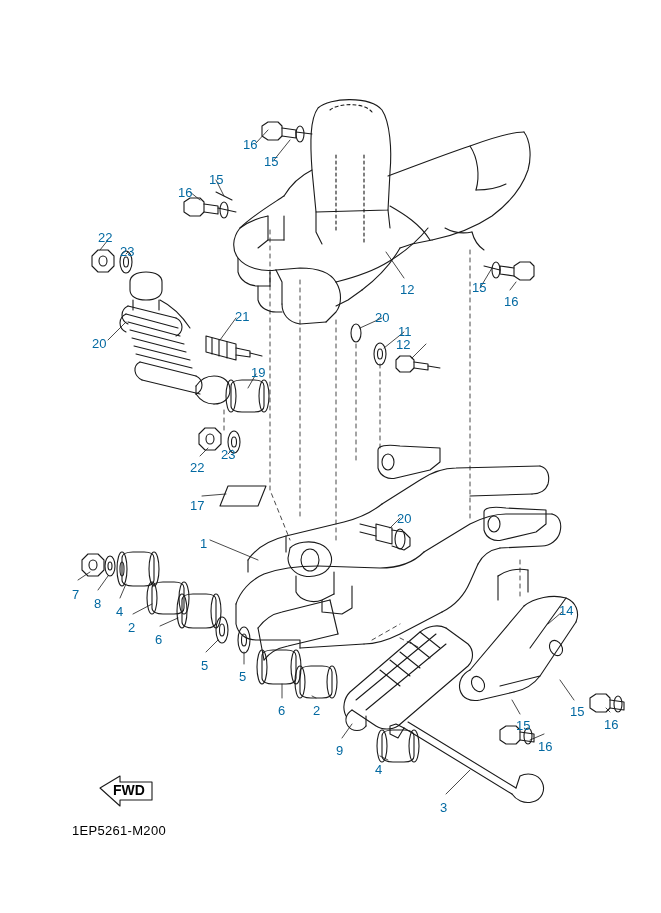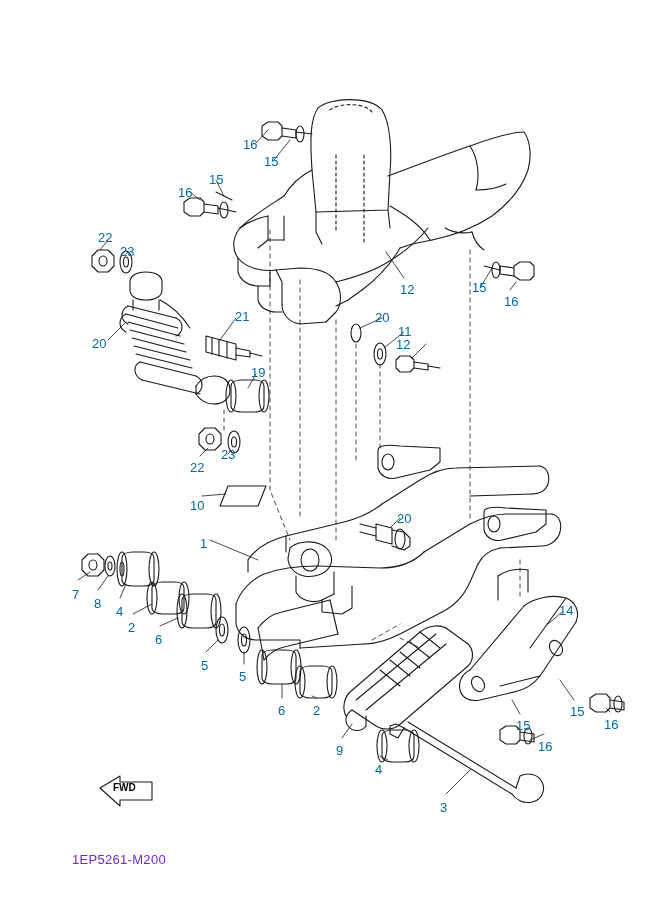--- a/index.html
+++ b/index.html
@@ -28,32 +28,32 @@
     position: absolute;
     font-family: "Liberation Sans", sans-serif;
     font-size: 13px;
     color: #0369a1;
     white-space: nowrap;
     line-height: 1;
   }
   #part-number {
     position: absolute;
     left: 72px;
-    top: 852px;
+    top: 823px;
     font-family: "Liberation Sans", sans-serif;
     font-size: 13px;
     letter-spacing: 0.3px;
-    color: #6d28d9;
+    color: #000000;
   }
   #fwd-label {
     position: absolute;
     left: 113px;
     top: 782px;
     font-family: "Liberation Sans", sans-serif;
-    font-size: 10px;
+    font-size: 14px;
     font-weight: bold;
     color: #000000;
   }
 </style>
 </head>
 <body>
 
 <div id="page">
 
   <svg id="diagram-svg" viewBox="0 0 661 913" xmlns="http://www.w3.org/2000/svg">
@@ -327,21 +327,21 @@
       <div class="callout" style="left: 235px; top: 310px;">21</div>
       <div class="callout" style="left: 251px; top: 366px; text-align: right;">19</div>
       <div class="callout" style="left: 400px; top: 283px;">12</div>
       <div class="callout" style="left: 472px; top: 281px;">15</div>
       <div class="callout" style="left: 504px; top: 295px;">16</div>
       <div class="callout" style="left: 375px; top: 311px;">20</div>
       <div class="callout" style="left: 398px; top: 325px;">11</div>
       <div class="callout" style="left: 396px; top: 338px;">12</div>
       <div class="callout" style="left: 190px; top: 461px;">22</div>
       <div class="callout" style="left: 221px; top: 448px;">23</div>
-      <div class="callout" style="left: 190px; top: 499px;">10</div>
+      <div class="callout" style="left: 190px; top: 499px;">17</div>
       <div class="callout" style="left: 397px; top: 512px; text-align: center;">20</div>
       <div class="callout" style="left: 200px; top: 537px;">1</div>
       <div class="callout" style="left: 72px; top: 588px;">7</div>
       <div class="callout" style="left: 94px; top: 597px;">8</div>
       <div class="callout" style="left: 116px; top: 605px;">4</div>
       <div class="callout" style="left: 128px; top: 621px;">2</div>
       <div class="callout" style="left: 155px; top: 633px;">6</div>
       <div class="callout" style="left: 201px; top: 659px;">5</div>
       <div class="callout" style="left: 239px; top: 670px;">5</div>
       <div class="callout" style="left: 278px; top: 704px;">6</div>

